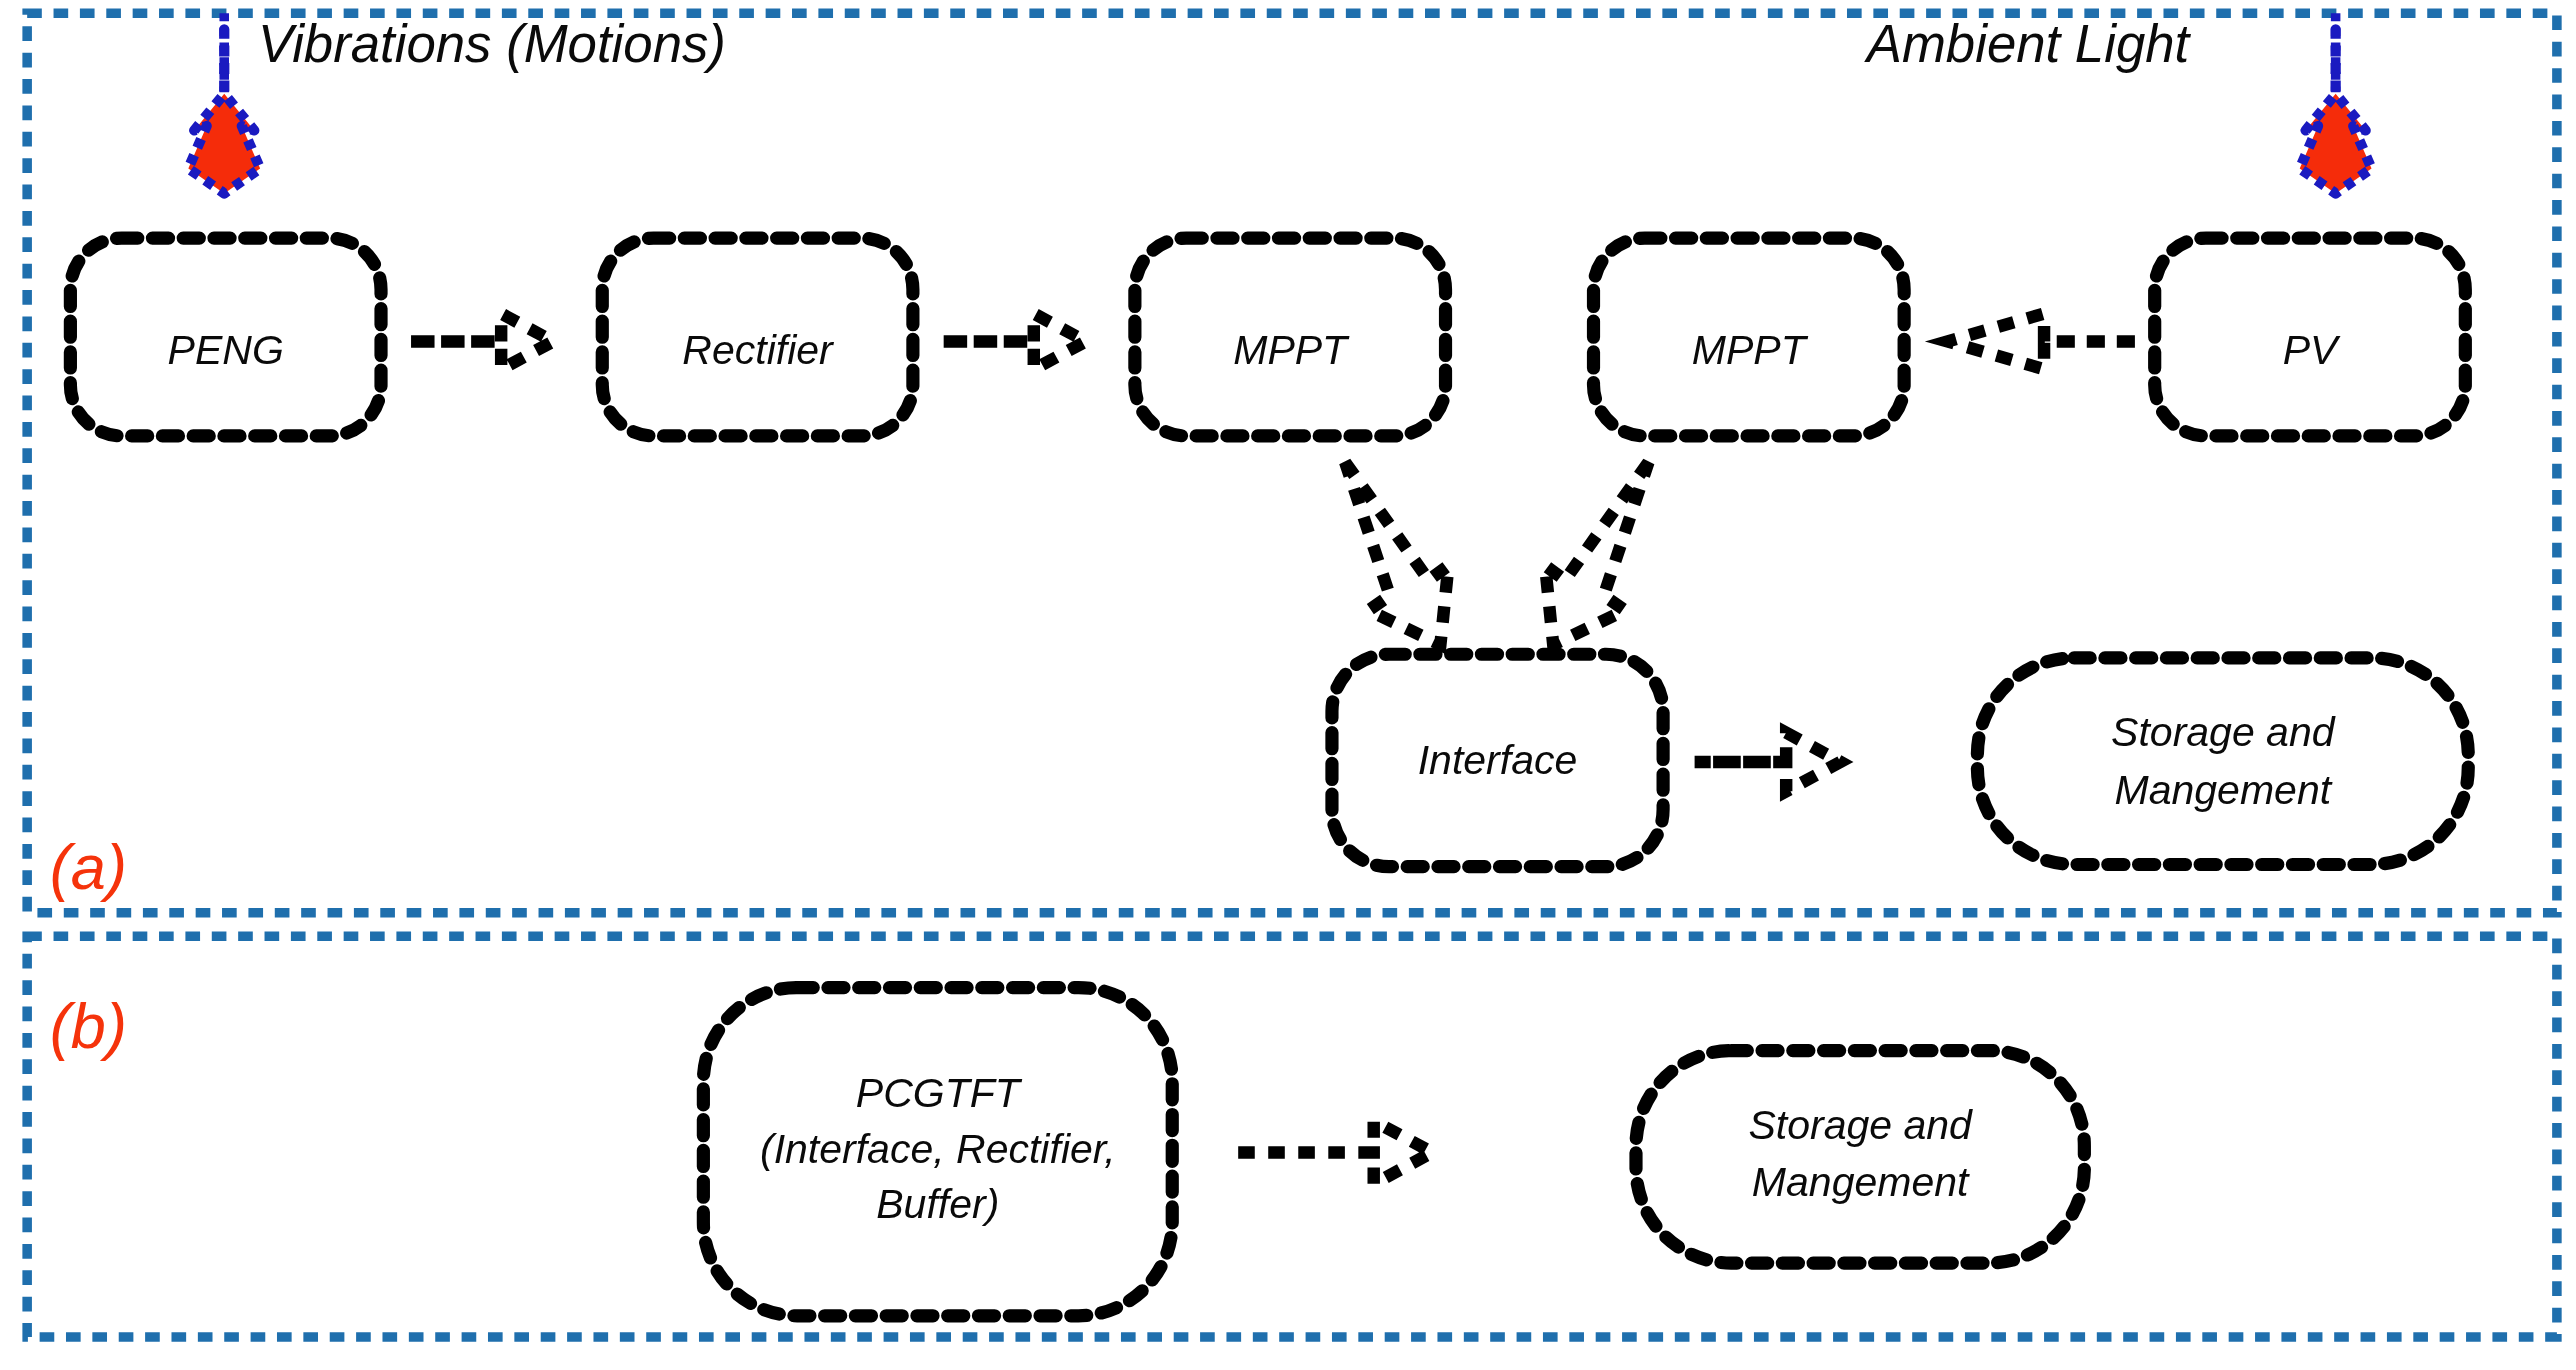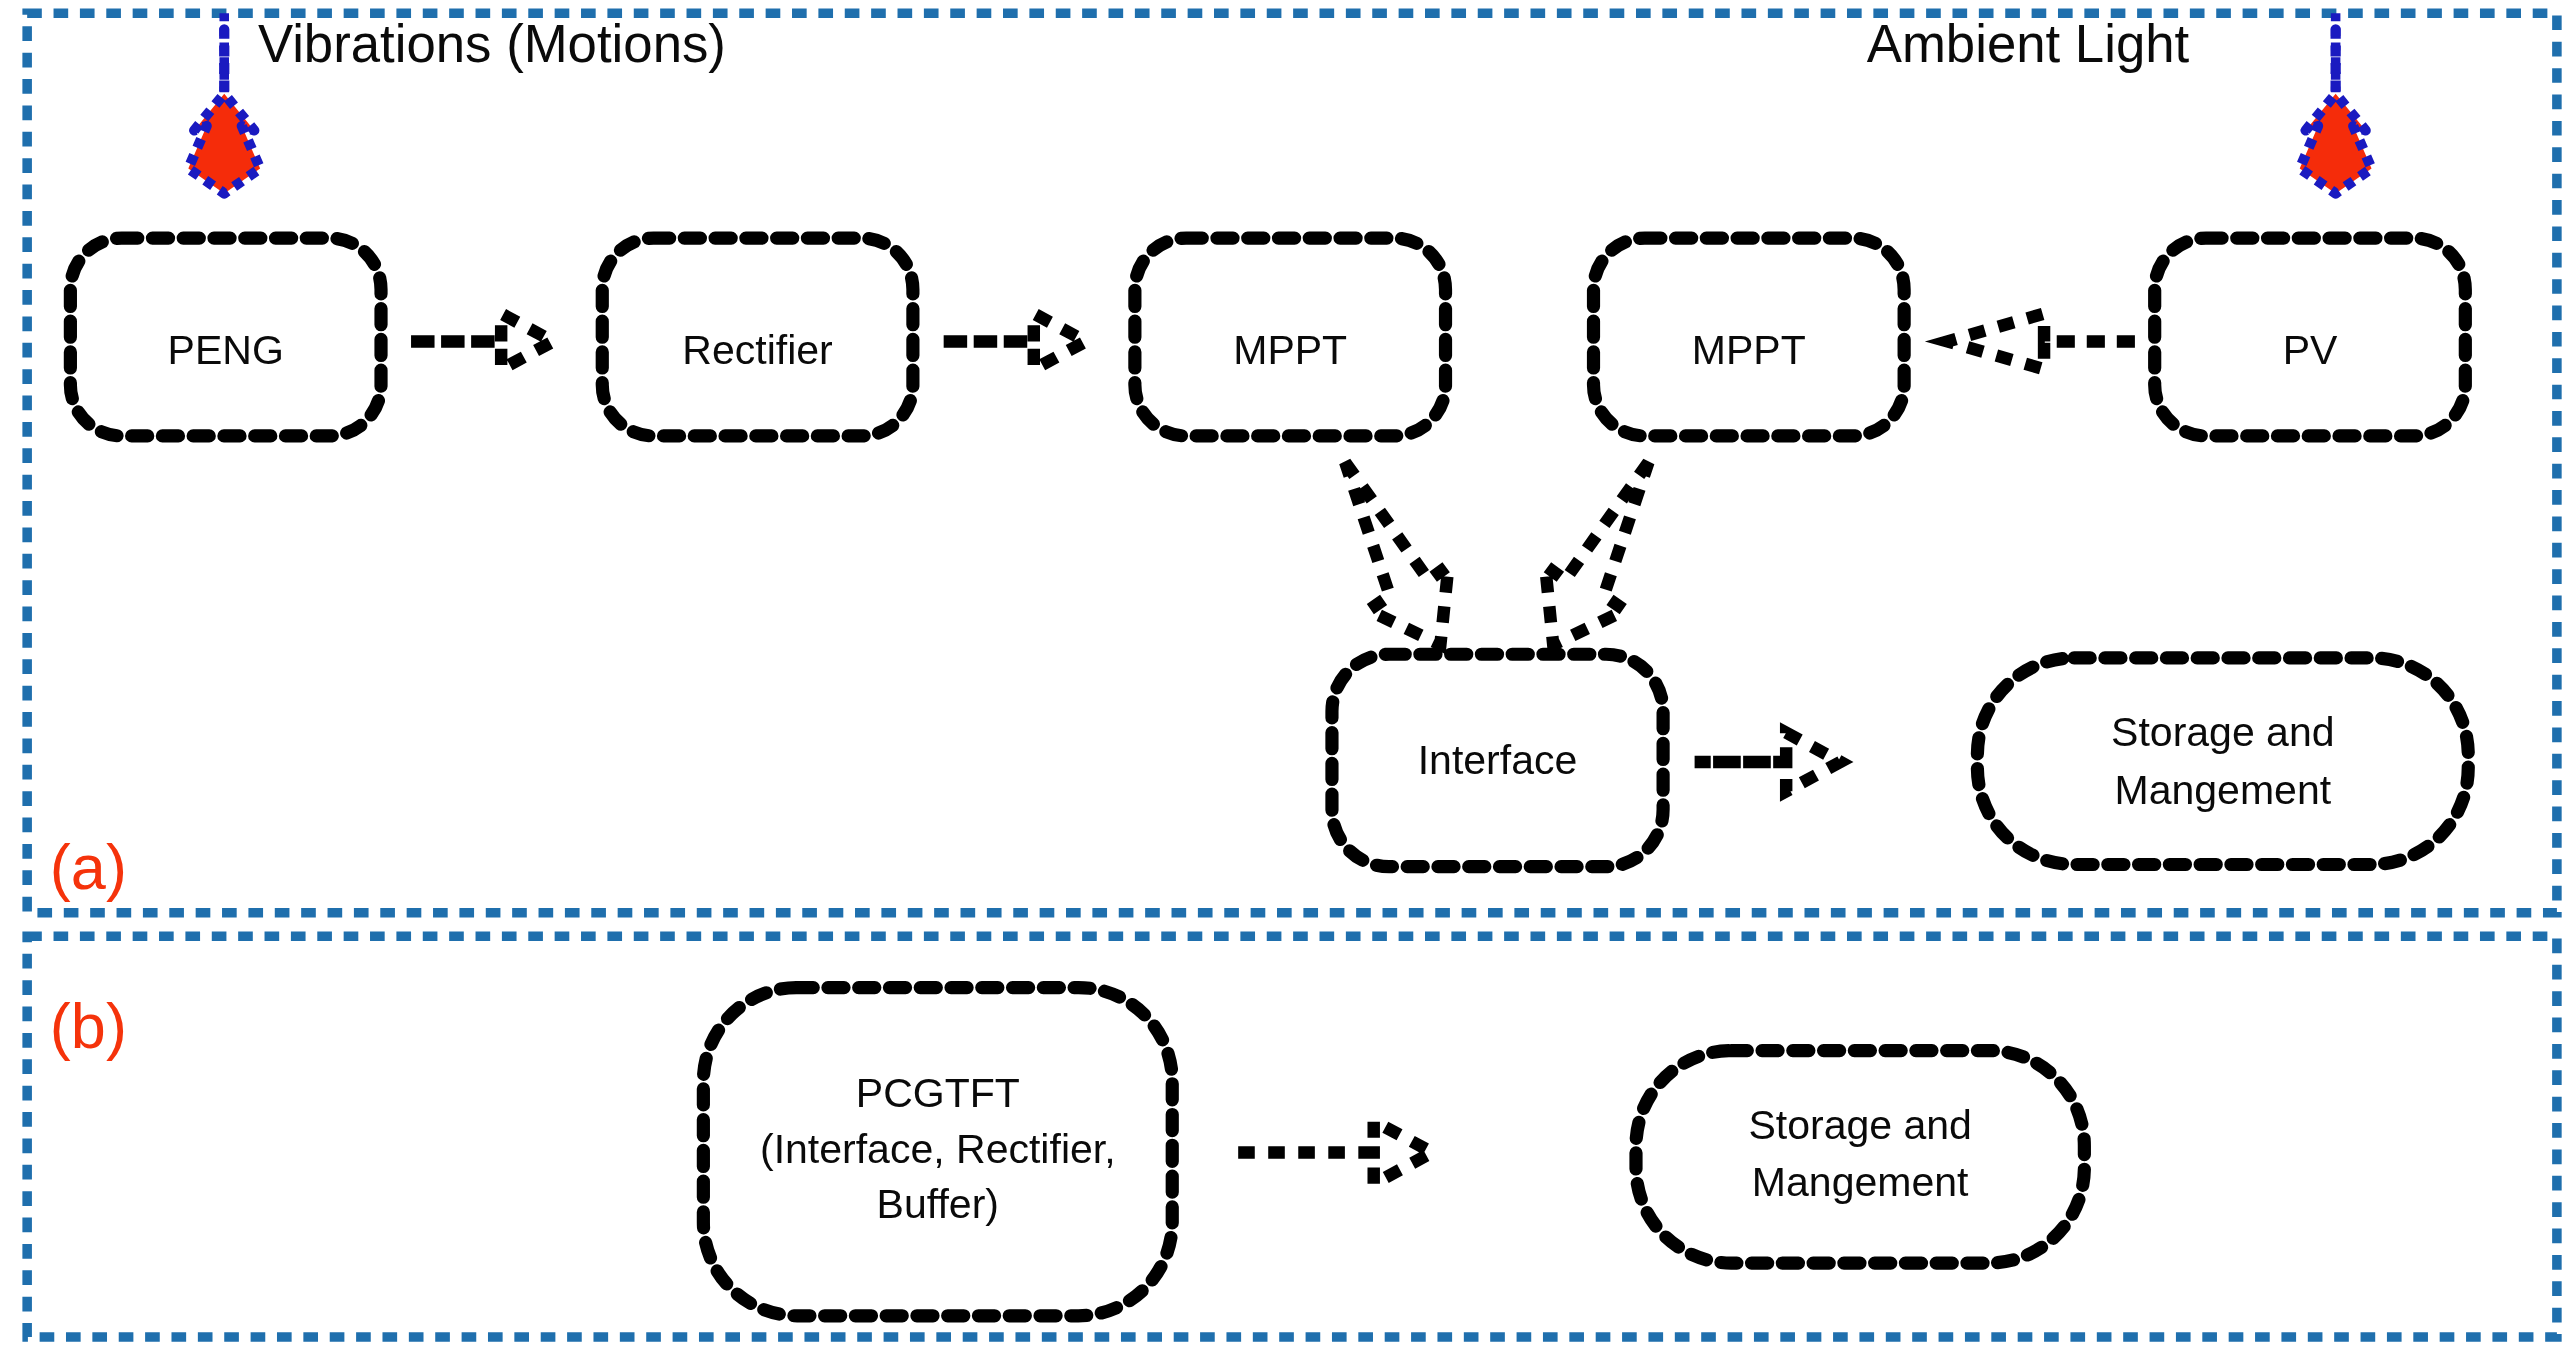--- a/index.html
+++ b/index.html
@@ -7,20 +7,21 @@
     padding: 0;
     background: #ffffff;
   }
   #stage {
     position: relative;
     width: 2576px;
     height: 1370px;
     background: #ffffff;
     font-family: "Liberation Sans", sans-serif;
     overflow: hidden;
+    font-style: italic;
   }
   #stage svg {
     position: absolute;
     left: 0;
     top: 0;
     width: 2576px;
     height: 1370px;
   }
   text { font-family: "Liberation Sans", sans-serif; }
   .node-label { font-size: 56px; fill: #0a0a0a; }

